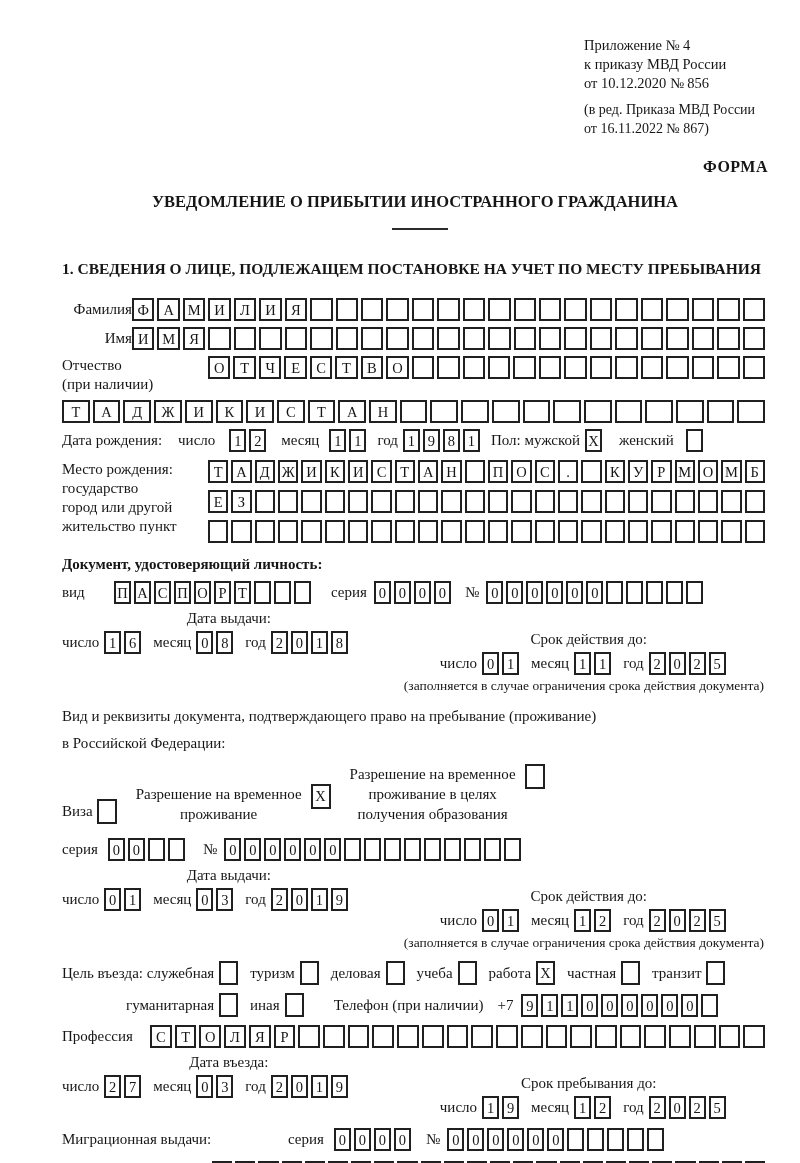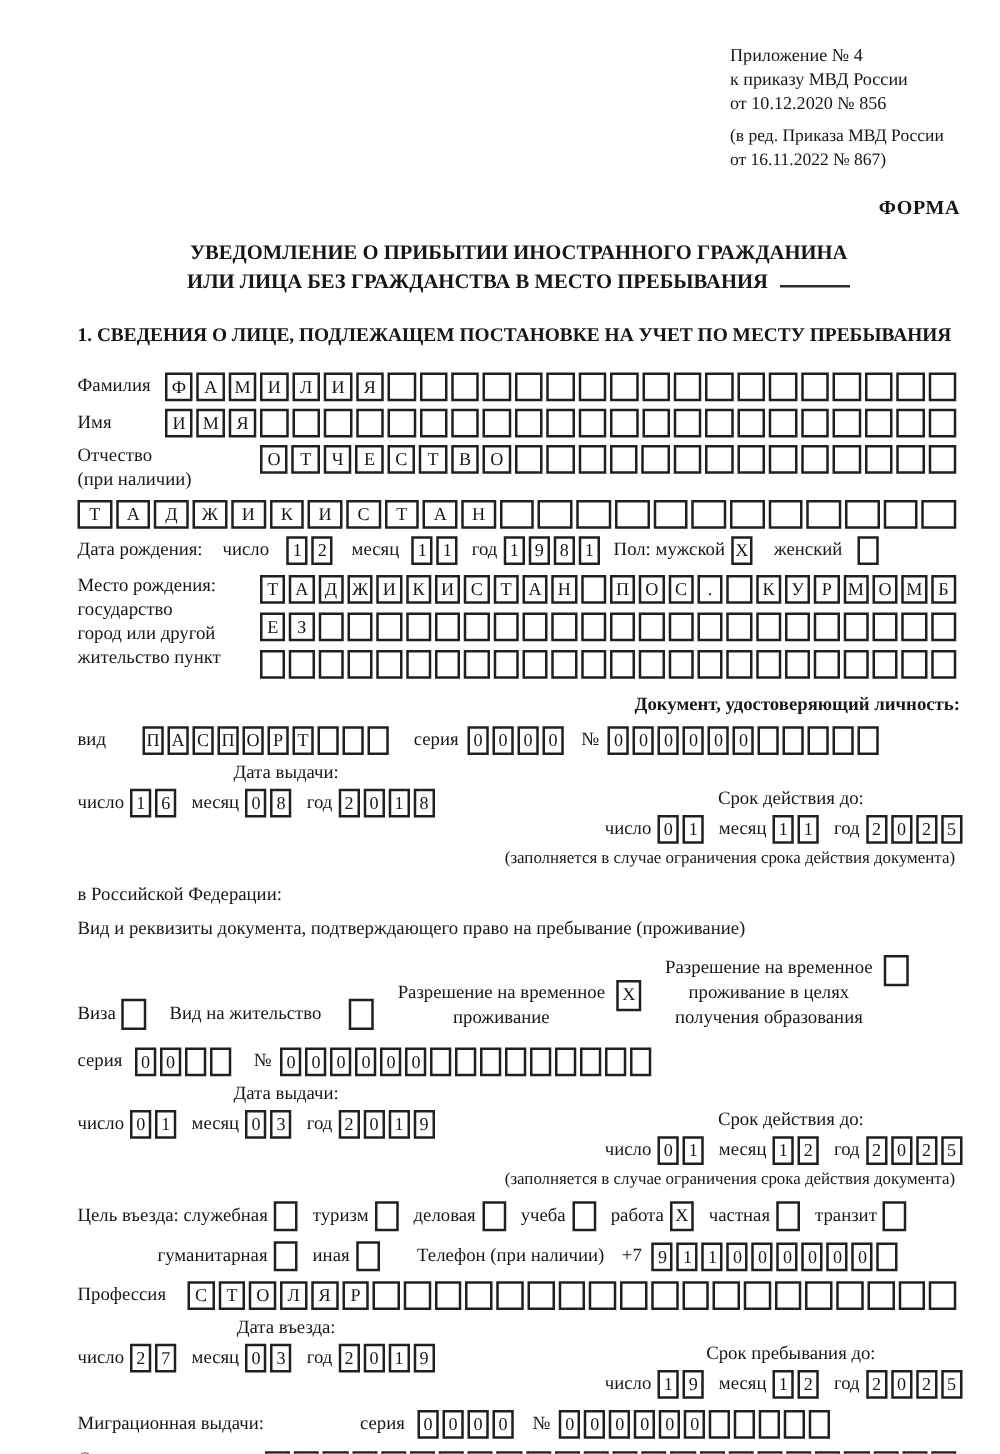--- a/index.html
+++ b/index.html
@@ -29,31 +29,31 @@
   .boxes { display: flex; align-items: center; }
   .boxes.fill { flex: 1; }
   .boxes.fill .cell { flex: 1 1 0; width: auto; min-width: 0; }
   .cell {
     flex: none; width: 17px; height: 23px;
     border: 2px solid #202020; margin-right: 3px;
     text-align: center; line-height: 21px; font-size: 14.5px;
     display: inline-block; background: #fff; overflow: hidden;
   }
 
-  .w70  { width: 70px; }  .w88  { width: 88px; }
+  .w70  { width: 70px; text-align: right; }  .w88  { width: 88px; }
   .w122 { width: 122px; } .w146 { width: 146px; } .w150 { width: 150px; }
   .stack { display: flex; flex-direction: column; flex: 1; }
   .stack .boxes { margin-bottom: 7px; }
 
-  .center-bold { text-align: right; font-weight: bold; margin: 4px 0 8px; }
+  .center-bold { text-align: left; font-weight: bold; margin: 4px 0 8px; }
 
   .dateline { display: flex; align-items: center; }
   .dl-lbl { margin-right: 5px; }
   .dateline .boxes { margin-right: 9px; }
-  .datepair { display: flex; margin: 4px 0 1px; gap: 44px; }
+  .datepair { display: flex; margin: 4px 0 1px; }
   .dp-left { margin-left: 36px; }
   .dp-right { margin-left: 80px; margin-top: 21px; }
   .dp-head { text-align: center; margin-bottom: 4px; }
   .note { font-size: 13.5px; text-align: right; margin: 3px 4px 10px 0; }
 
   .ptext { line-height: 25px; margin: 2px 0 2px; }
 
   .cbrow { display: flex; align-items: flex-end; margin: 8px 0 14px; }
   .cbitem { display: flex; align-items: center; margin-right: 16px; }
   .cbitem.top { align-items: flex-start; }
@@ -83,21 +83,21 @@
     <div class="amend">
       <div>(в ред. Приказа МВД России</div>
       <div>от 16.11.2022 № 867)</div>
     </div>
   </div>
 
   <div class="forma">ФОРМА</div>
 
   <div class="title">
     <div>УВЕДОМЛЕНИЕ О ПРИБЫТИИ ИНОСТРАННОГО ГРАЖДАНИНА</div>
-    <div><span>ИЛИ ЛИЦА БЕЗ ГРАЖДАНСТВА В МЕСТО ПРЕБЫВАНИЯ</span><span class="title-underline"></span></div>
+    <div><span class="title-underline"></span></div>
   </div>
 
   <div class="section-title">1. СВЕДЕНИЯ О ЛИЦЕ, ПОДЛЕЖАЩЕМ ПОСТАНОВКЕ НА УЧЕТ ПО МЕСТУ ПРЕБЫВАНИЯ</div>
 
   <div class="frow">
     <span class="lbl w70">Фамилия</span>
     <span class="boxes fill">
         <span class="cell">Ф</span>
         <span class="cell">А</span>
         <span class="cell">М</span>
@@ -414,32 +414,26 @@
             <span class="cell">2</span>
             <span class="cell">0</span>
             <span class="cell">2</span>
             <span class="cell">5</span>
           </span>
       </div>
     </div>
   </div>
   <div class="note">(заполняется в случае ограничения срока действия документа)</div>
 
+  <div class="ptext">Вид и реквизиты документа, подтверждающего право на пребывание (проживание)</div>
   <div class="ptext">в Российской Федерации:</div>
-  <div class="ptext">Вид и реквизиты документа, подтверждающего право на пребывание (проживание)</div>
 
   <div class="cbrow">
     <div class="cbitem">
       <span class="txt" style="margin-right:4px;">Виза</span>
-      <span class="boxes">
-          <span class="cell"></span>
-        </span>
-    </div>
-    <div class="cbitem">
-      <span class="txt" style="margin-right:22px;">Вид на жительство</span>
       <span class="boxes">
           <span class="cell"></span>
         </span>
     </div>
     <div class="cbitem top">
       <span class="txt center">
         <div>Разрешение на временное</div>
         <div>проживание</div>
       </span>
       <span class="boxes">

